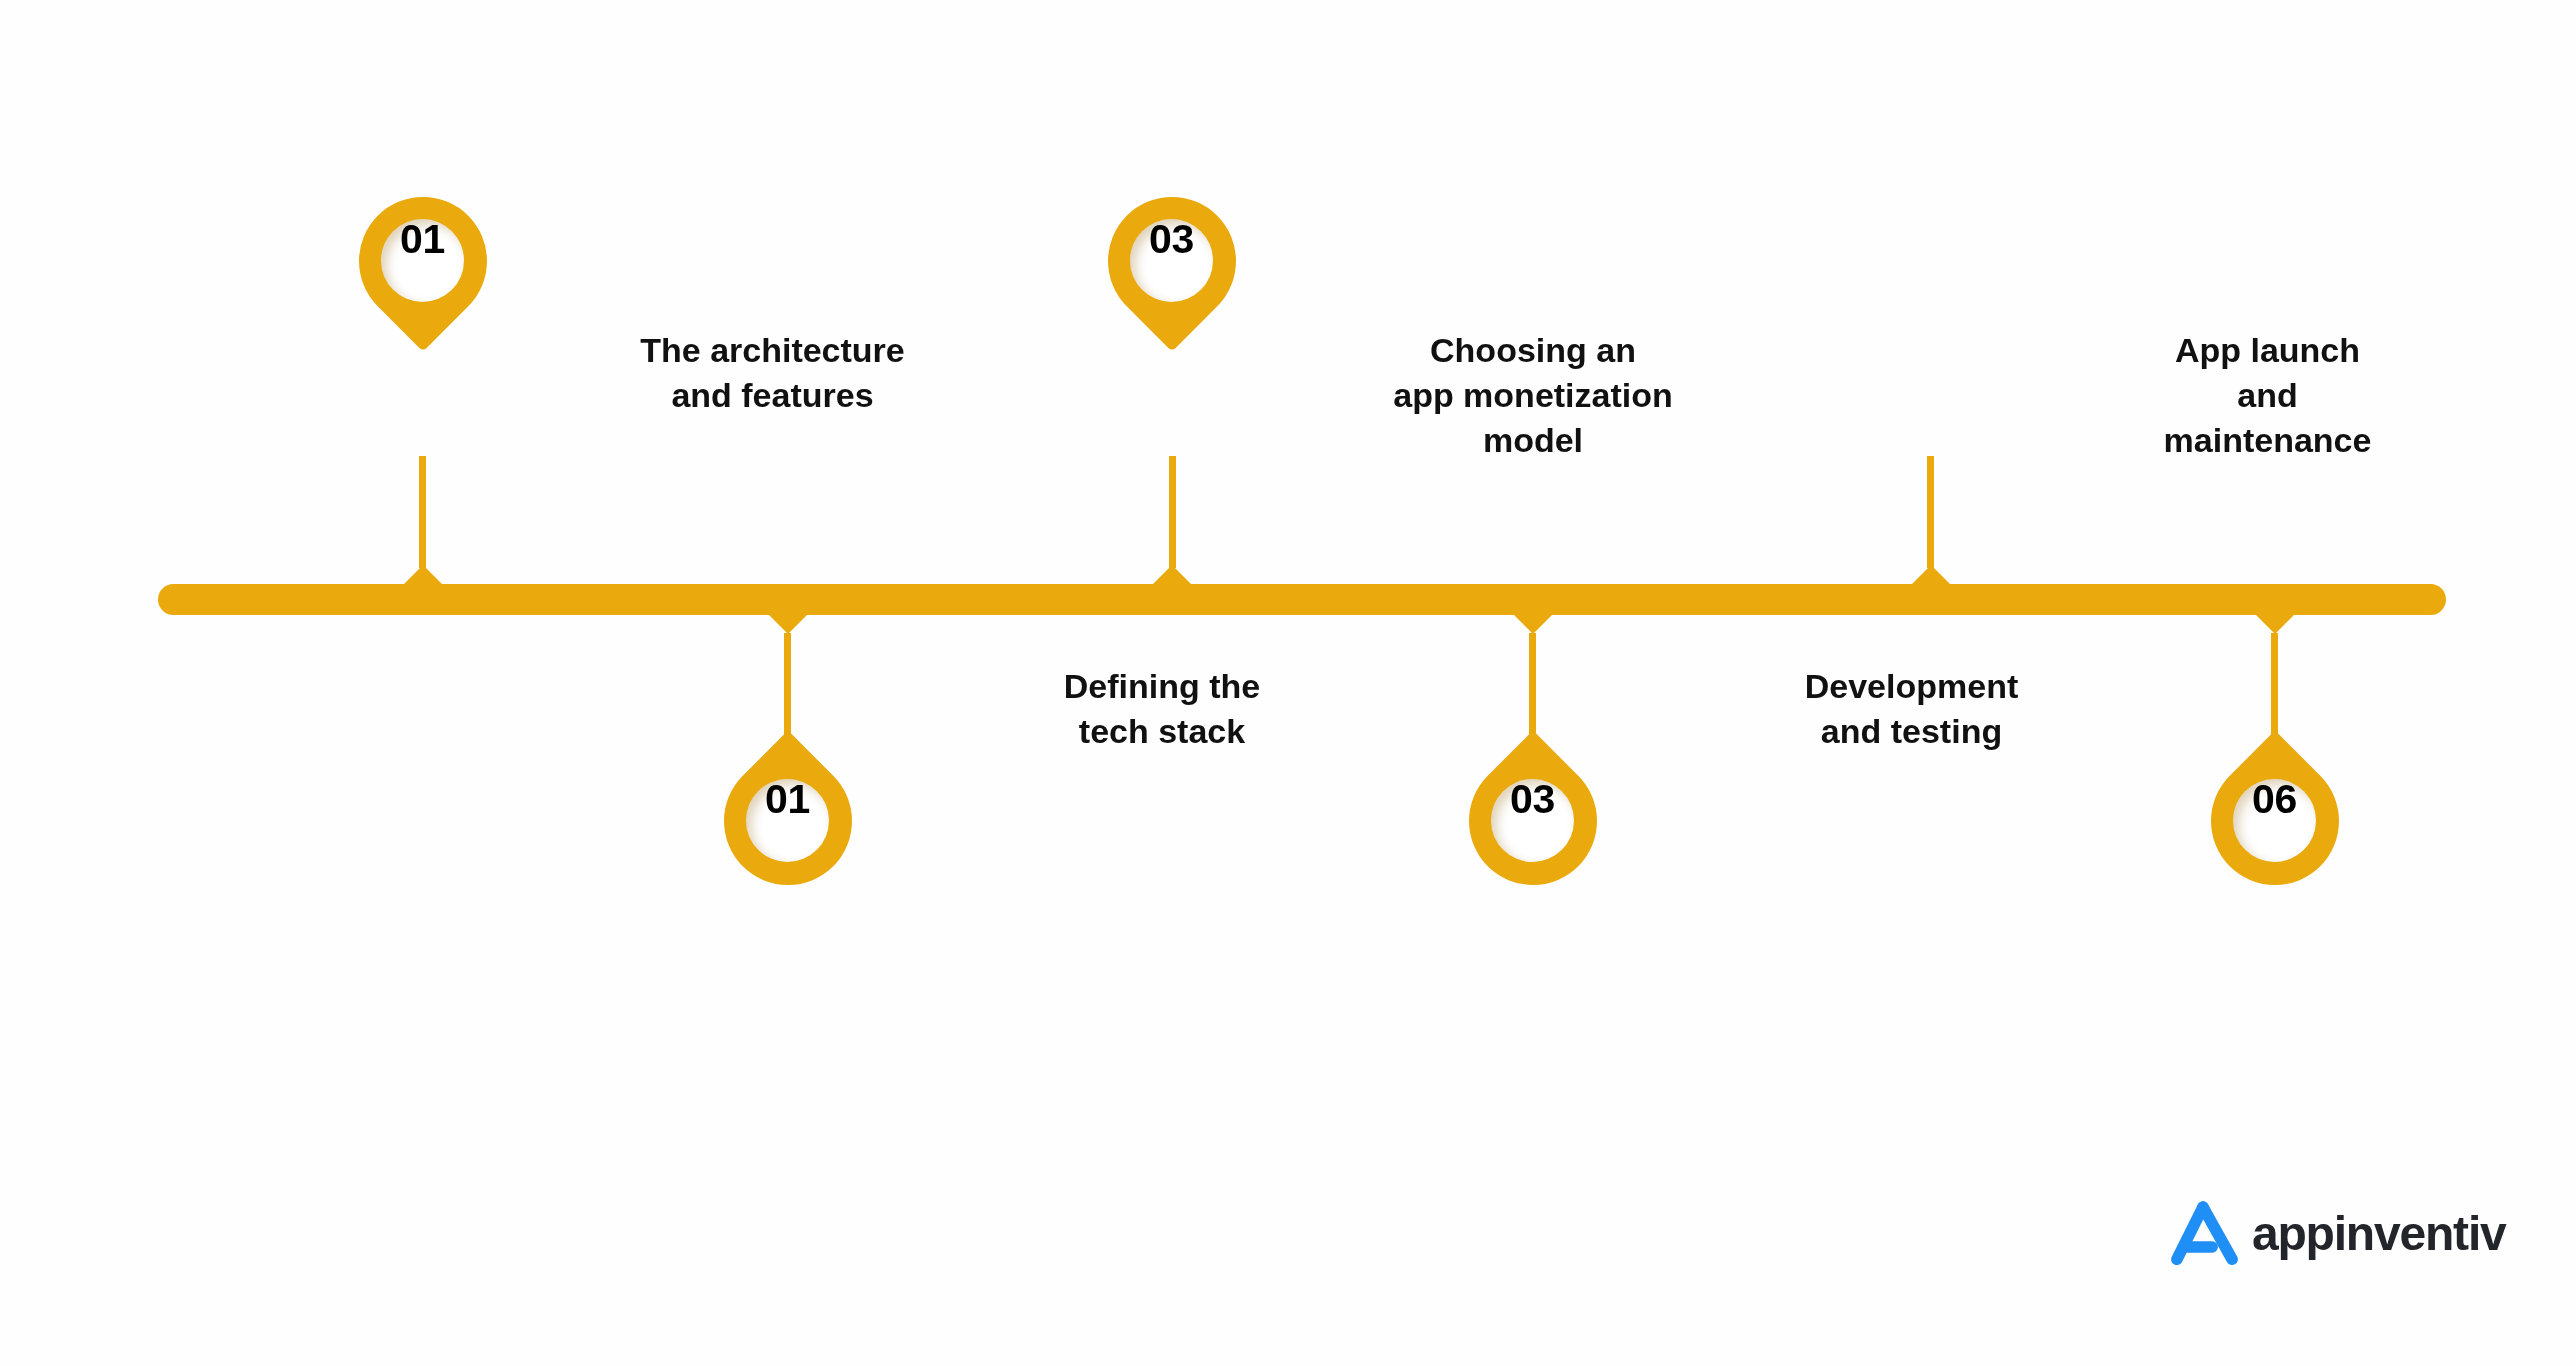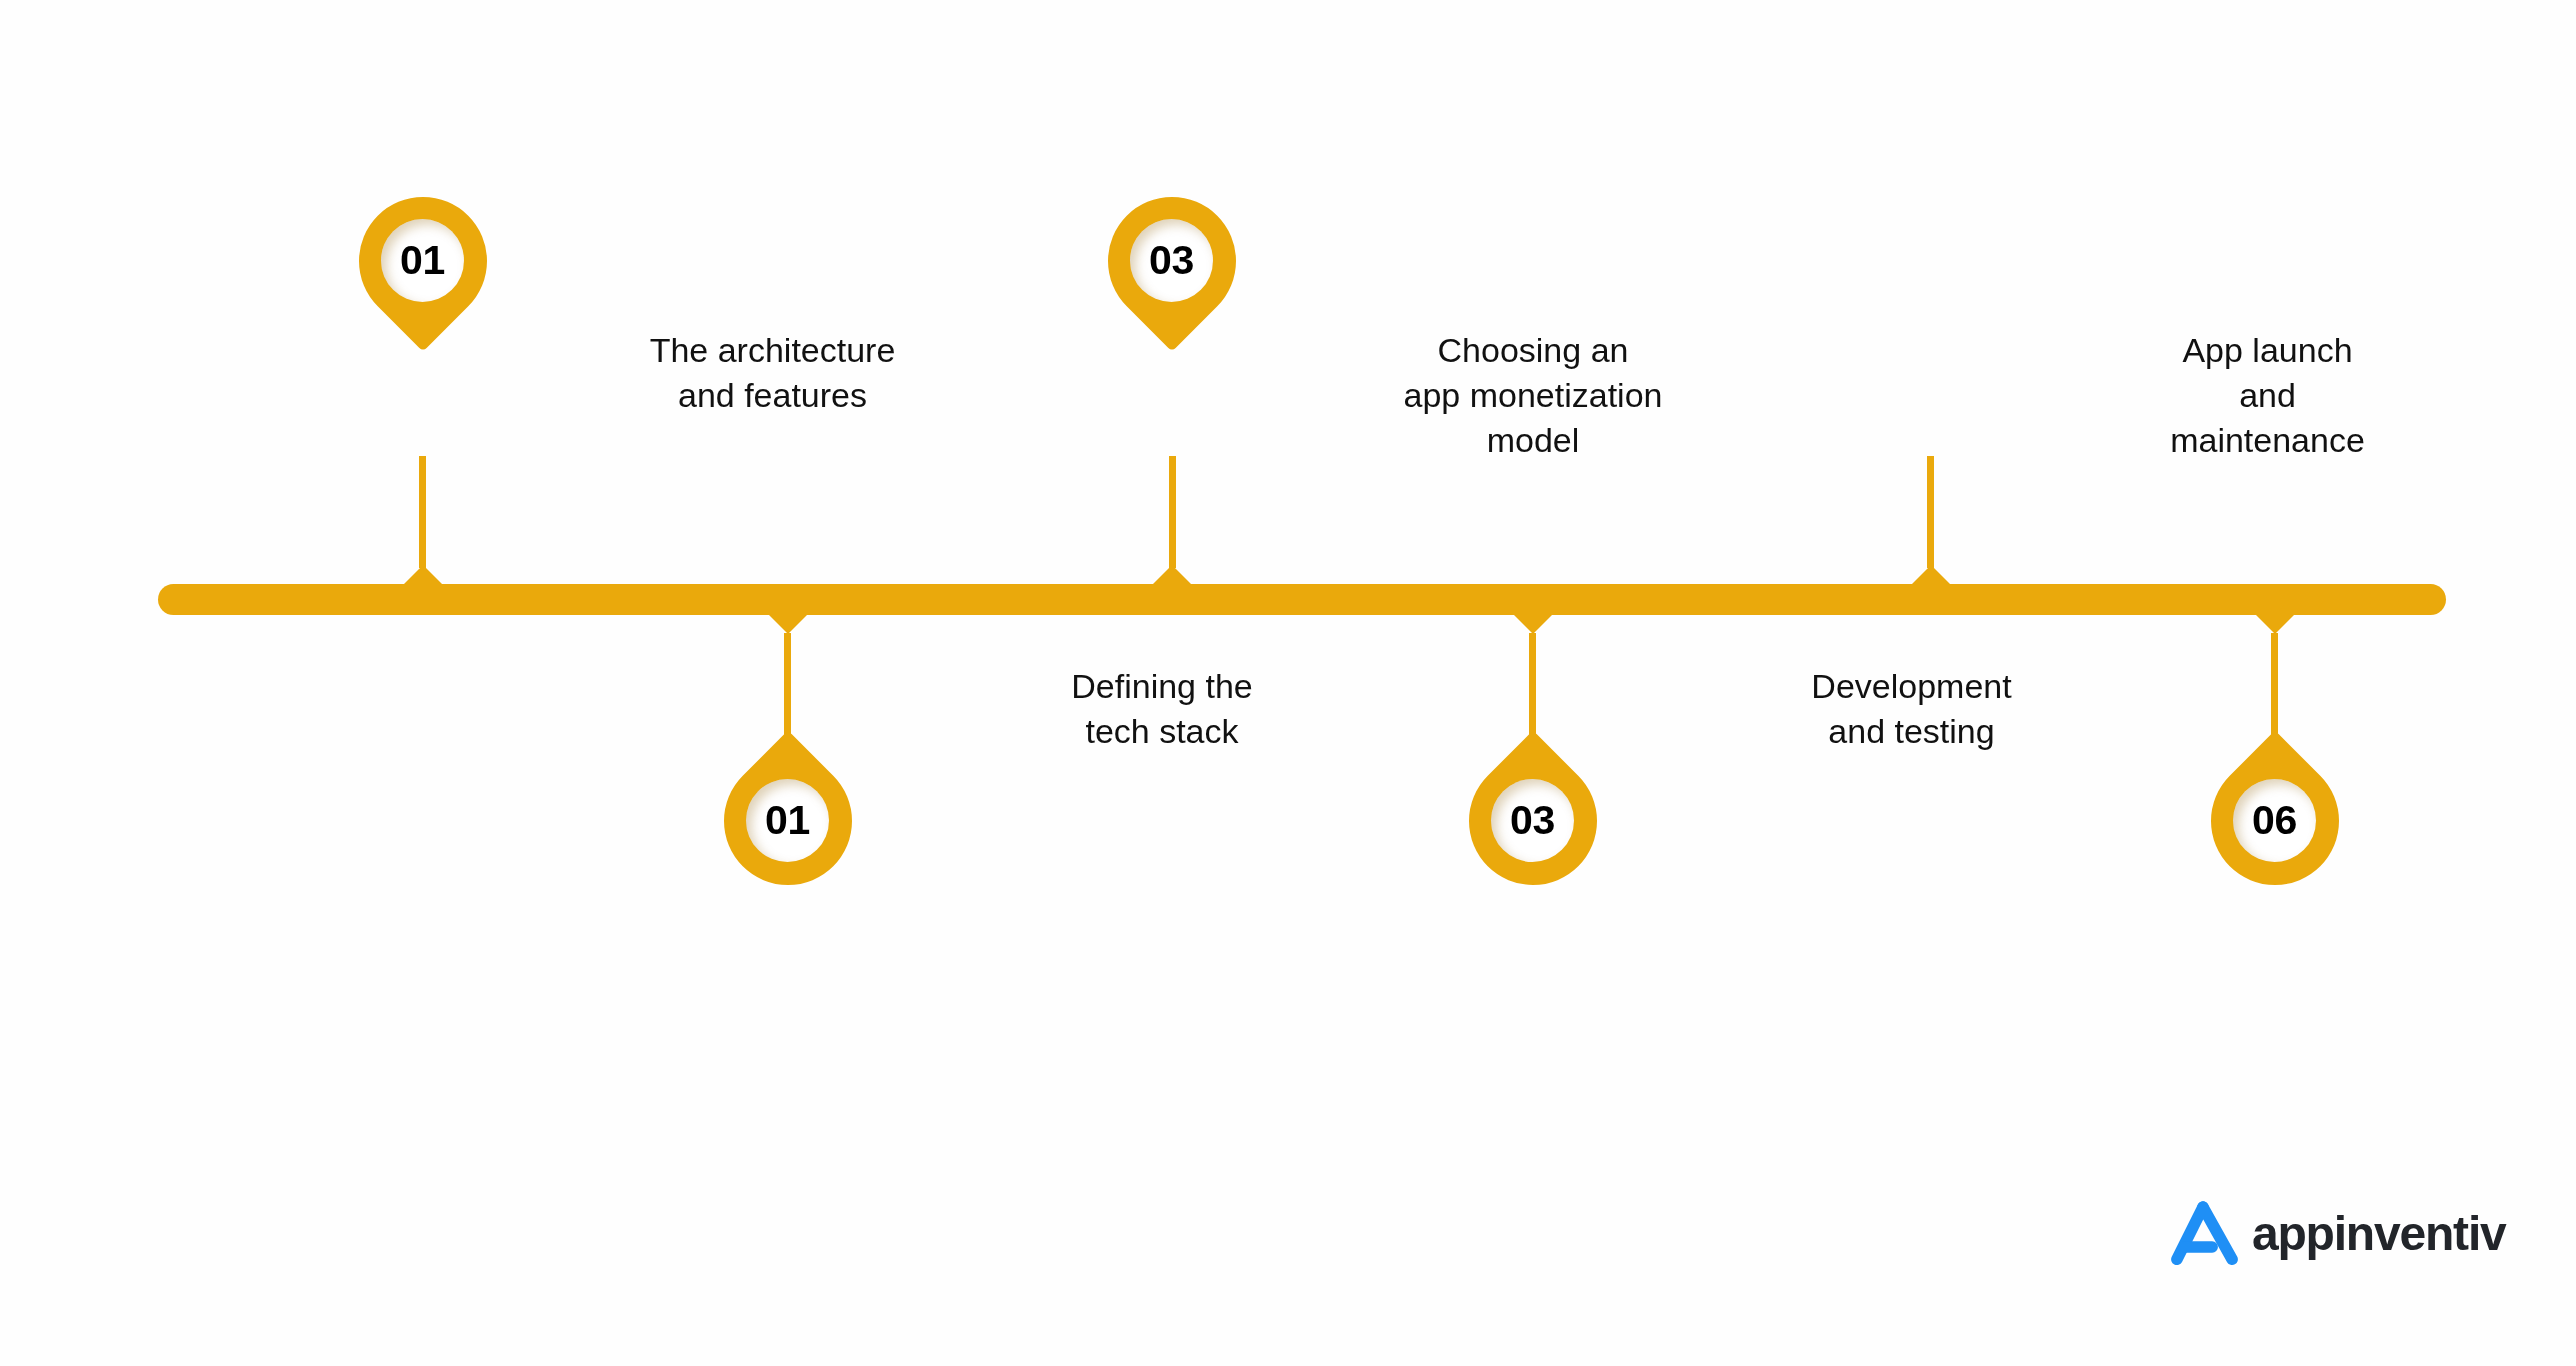--- a/index.html
+++ b/index.html
@@ -86,40 +86,40 @@
     left: 50%;
     top: 50%;
     width: 83px;
     height: 83px;
     margin-left: -42px;
     margin-top: -42px;
     background: #ffffff;
     border-radius: 50%;
     box-shadow: inset 5.4px 5.4px 10.8px rgba(140, 95, 0, 0.28);
     display: flex;
-    align-items: center;
+    align-items: flex-start;
     justify-content: center;
   }
   .pin-number {
     font-size: 41px;
     font-weight: bold;
     color: #000000;
     letter-spacing: -0.4px;
     line-height: 1;
     user-select: none;
   }
 
   
   .step-label {
     position: absolute;
     font-size: 34px;
     line-height: 1.32;
     color: #111111;
     text-align: center;
-    font-weight: normal;
+    font-weight: bold;
   }
 
   
   .brand-logo {
     position: absolute;
     left: 2169px;
     top: 1201px;
     display: flex;
     align-items: center;
     gap: 12px;

